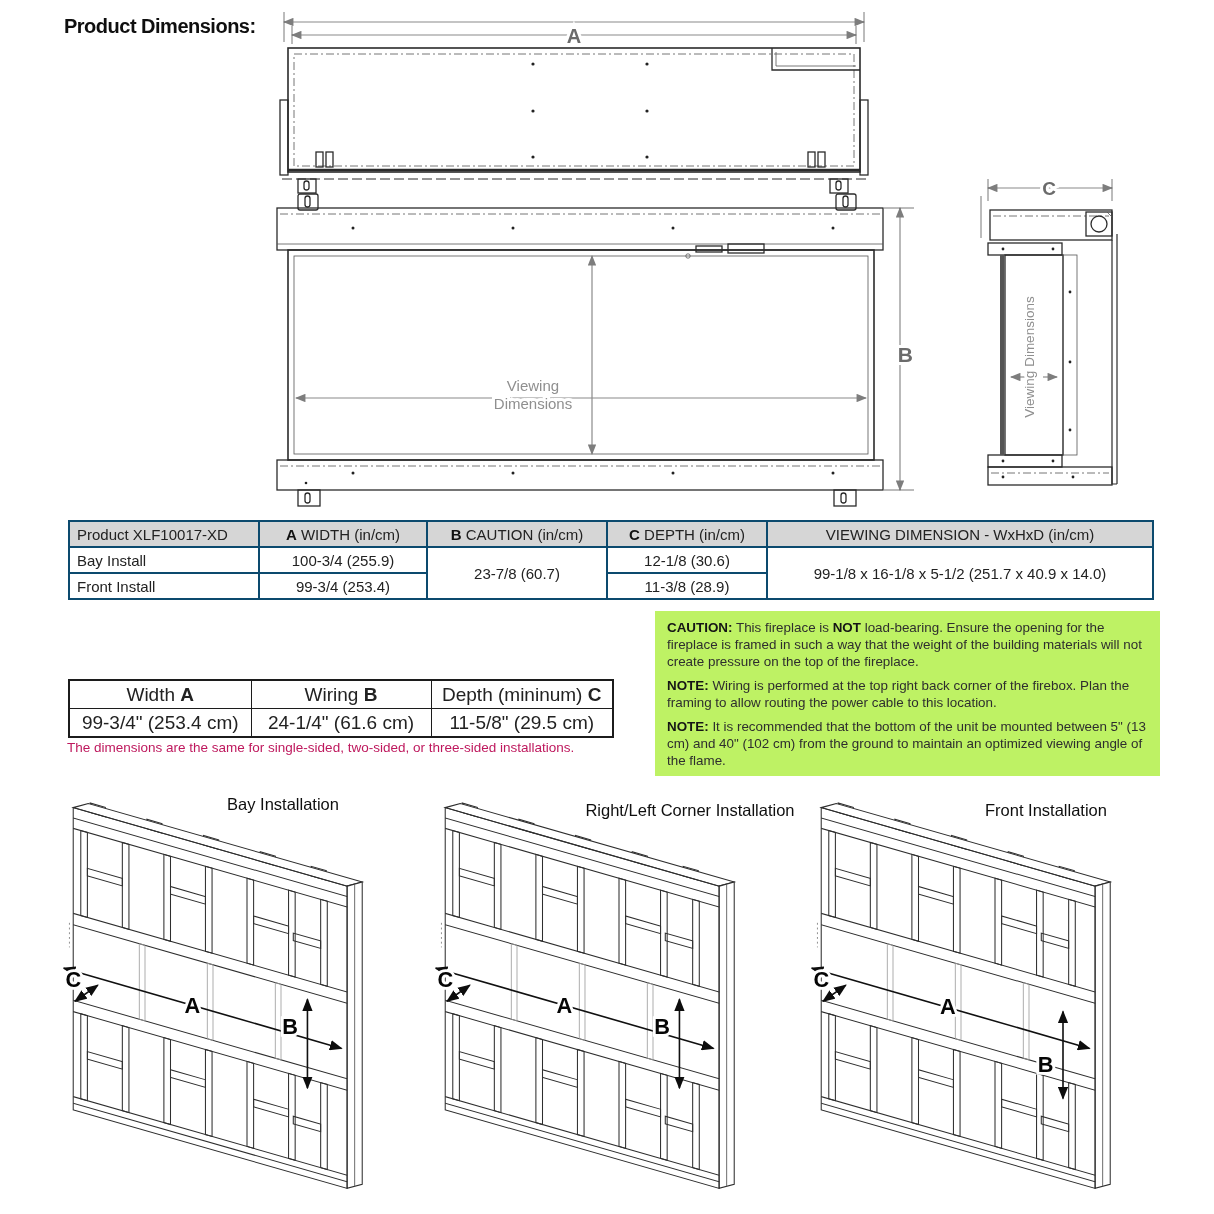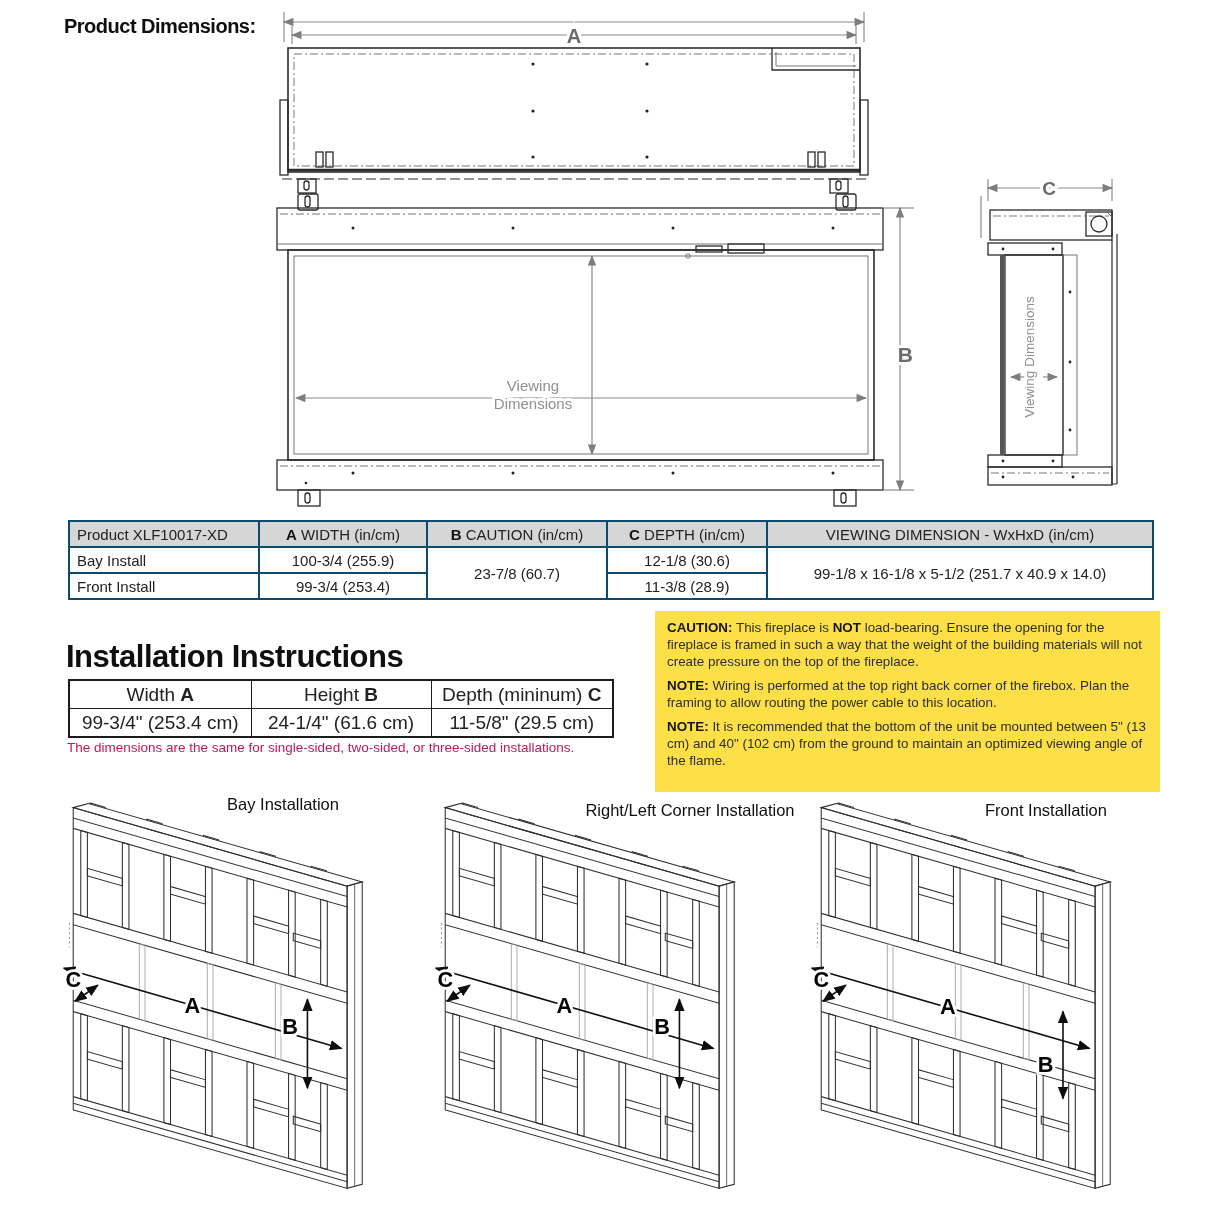--- a/index.html
+++ b/index.html
@@ -21,21 +21,21 @@
 
   
   table.itable{border-collapse:collapse;width:544px;font-size:19px;table-layout:fixed;}
   table.itable th,table.itable td{border:1px solid #1c1c1c;padding:2px 6px;height:23px;text-align:center;font-weight:normal;color:#222;}
   table.itable{border:2px solid #1c1c1c;}
   table.itable b{font-weight:bold;}
 
   .footnote{font-size:13.5px;color:#be185d;}
 
   
-  .notes{background:#fde047;width:481px;padding:8px 12px 16px 12px;font-size:13.4px;line-height:1.27;color:#2e2e2e;}
+  .notes{background:#bef264;width:481px;padding:8px 12px 0 12px;font-size:13.4px;line-height:1.27;color:#2e2e2e;}
   .notes p{margin:0 0 7px 0;}
   .notes b{font-weight:bold;color:#151515;}
 
   .diag-title{font-size:16.5px;color:#0f0f0f;text-align:center;}
 
   
   .ln{stroke:#2b2b2b;stroke-width:1.3;fill:none;}
   .lnthin{stroke:#555;stroke-width:.8;fill:none;}
   .dashdot{stroke:#666;stroke-width:.9;fill:none;stroke-dasharray:8 3 2 3;}
   .dim{stroke:#8a8a8a;stroke-width:1.2;fill:none;}
@@ -268,32 +268,31 @@
       </tr>
     </tbody>
   </table>
 
   <div class="notes abs" style="left:655px;top:611px;">
     <p><b>CAUTION:</b><span> This fireplace is </span><b>NOT</b><span> load-bearing. Ensure the opening for the fireplace is framed in such a way that the weight of the building materials will not create pressure on the top of the fireplace.</span></p>
     <p><b>NOTE:</b><span> Wiring is performed at the top right back corner of the firebox. Plan the framing to allow routing the power cable to this location.</span></p>
     <p><b>NOTE:</b><span> It is recommended that the bottom of the unit be mounted between 5" (13 cm) and 40" (102 cm) from the ground to maintain an optimized viewing angle of the flame.</span></p>
   </div>
 
-  <div class="abs big-title" style="left:66px;top:638px;font-size:31px;">Installation Instructions</div>
 
   <table class="itable abs" style="left:68px;top:679px;">
     <colgroup>
         <col style="width:182px">
         <col style="width:180px">
         <col style="width:182px">
       </colgroup>
     <thead>
       <tr>
         <th><span>Width</span> <b>A</b></th>
-        <th><span>Height</span> <b>B</b></th>
+        <th><span>Wiring</span> <b>B</b></th>
         <th><span>Depth (mininum)</span> <b>C</b></th>
       </tr>
     </thead>
     <tbody>
       <tr>
         <td>99-3/4" (253.4 cm)</td>
         <td>24-1/4" (61.6 cm)</td>
         <td>11-5/8" (29.5 cm)</td>
       </tr>
     </tbody>

